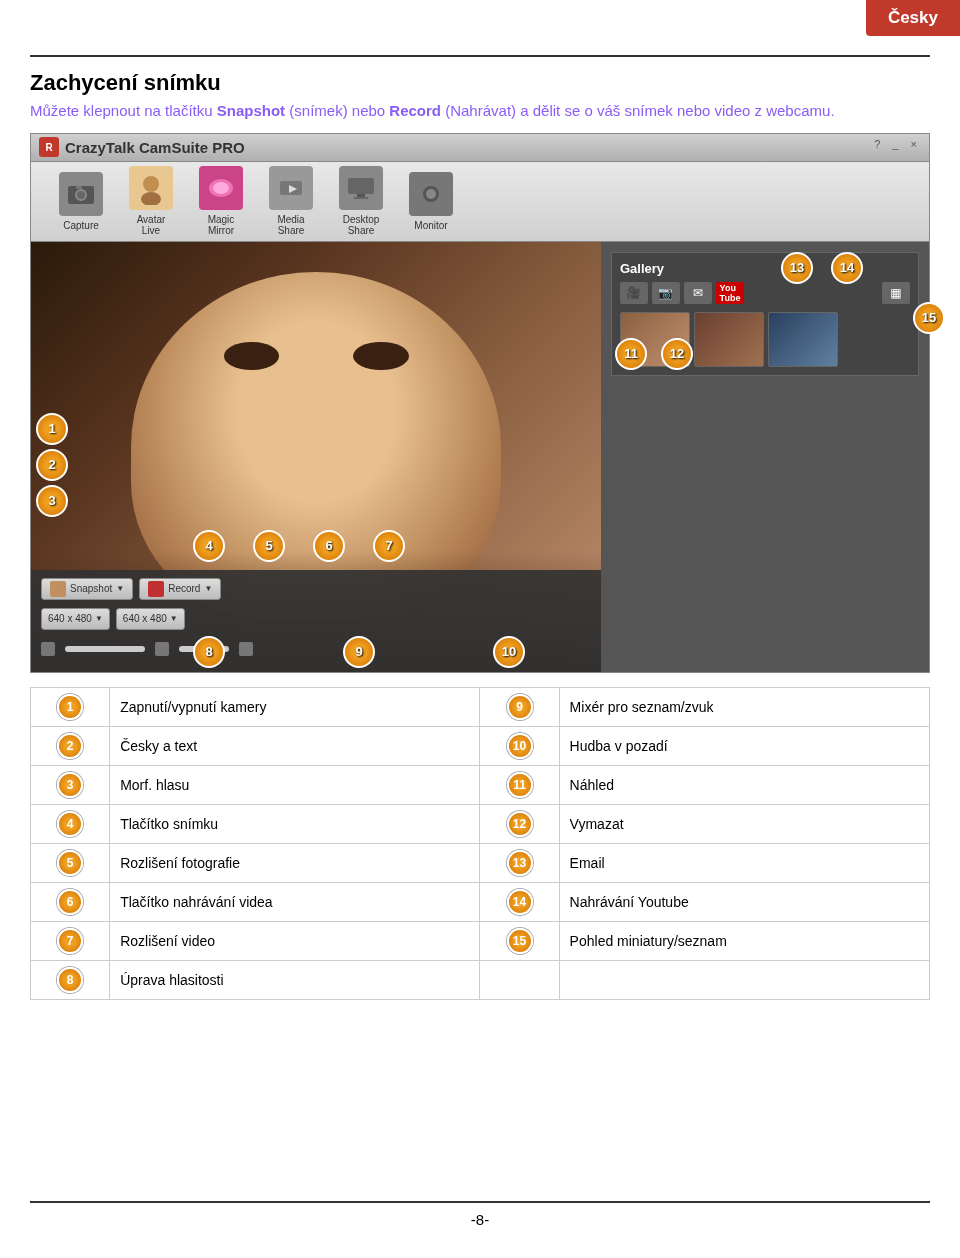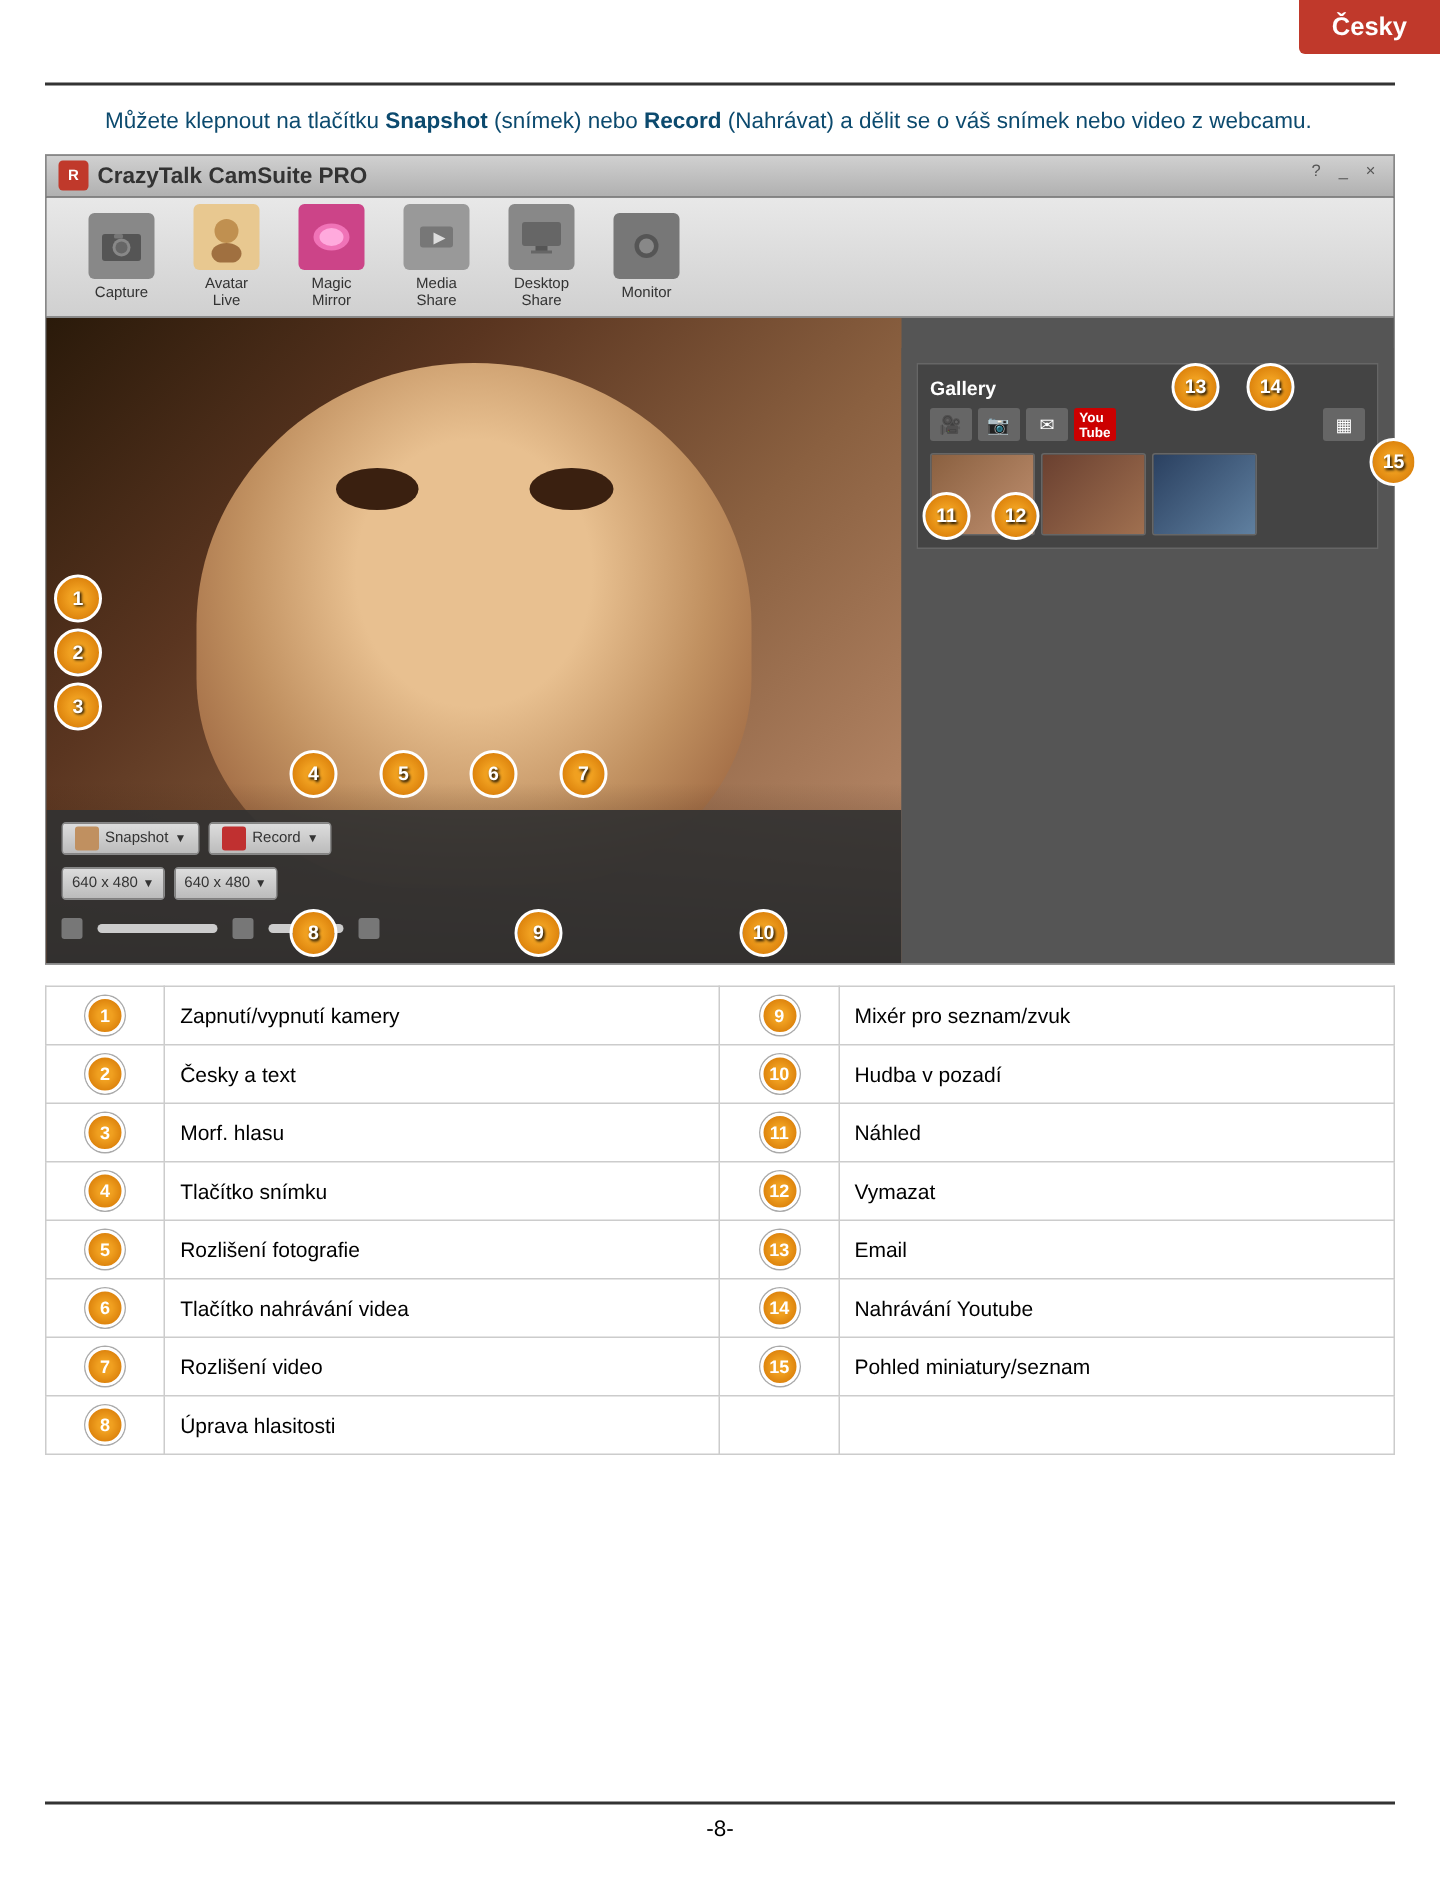--- a/index.html
+++ b/index.html
@@ -47,23 +47,22 @@
       margin-bottom: 8px;
     }
     .main-title {
       font-size: 22px;
       font-weight: bold;
       color: #000;
       margin-bottom: 4px;
     }
     .subtitle {
       font-size: 15px;
-      color: #0c4a6e;
+      color: #8b5cf6;
       line-height: 1.5;
-      margin-left: 40px;
     }
     .subtitle strong { font-weight: bold; }
 
     
     .app-screenshot {
       background: #4a4a4a;
       border: 1px solid #888;
       width: 900px;
       margin: 10px 0;
       position: relative;
@@ -268,21 +267,20 @@
       z-index: 10;
       text-shadow: 1px 1px 2px #000;
     }
 
     
     .side-panel {
       flex: 1;
       background: #555;
       padding: 10px;
       position: relative;
-      margin-top: 20px;
     }
     .gallery-panel {
       background: #444;
       border: 1px solid #666;
       padding: 8px;
     }
     .gallery-title {
       color: #fff;
       font-size: 13px;
       font-weight: bold;
@@ -391,20 +389,21 @@
 </head>
 <body>
 
 <div class="lang-badge">Česky</div>
 
 <div class="top-rule"></div>
 
 <div class="content">
 
   <div class="title-section">
+    <div class="main-title">Zachycení snímku</div>
     <div class="subtitle">
       Můžete klepnout na tlačítku <strong>Snapshot</strong> (snímek) nebo <strong>Record</strong> (Nahrávat) a
       dělit se o váš snímek nebo video z webcamu.
     </div>
   </div>
 
   <div class="screenshot-wrapper">
 
     <div class="app-screenshot">
 

